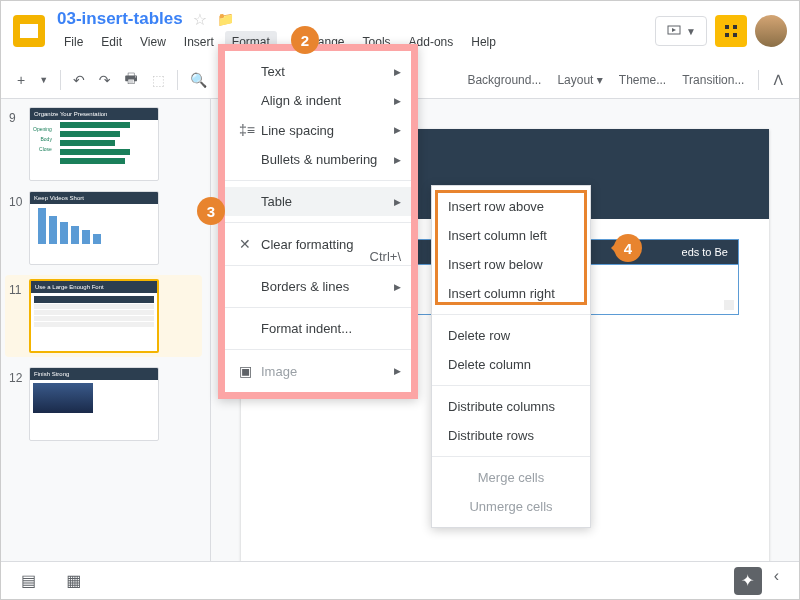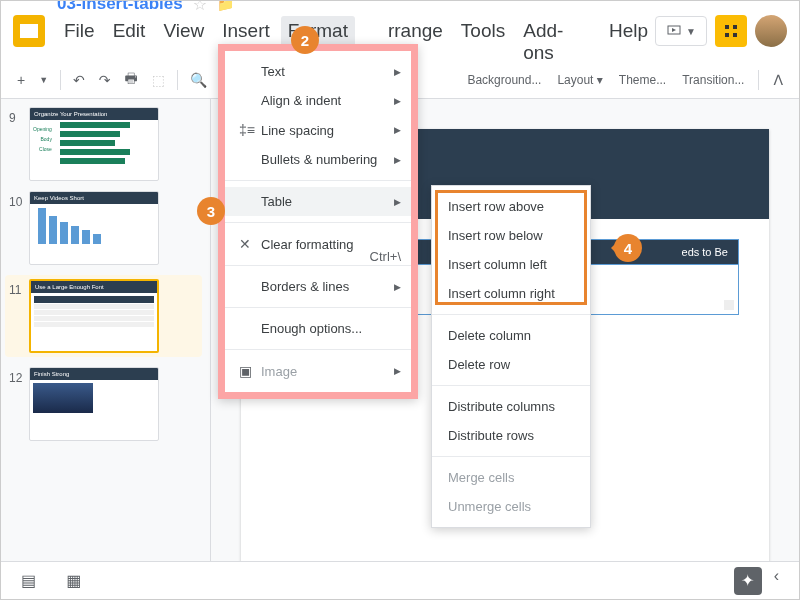--- a/index.html
+++ b/index.html
@@ -7,21 +7,21 @@
 
 .header { display: flex; align-items: center; padding: 8px 12px; height: 60px; }
 .logo { width: 32px; height: 32px; background: #f4b400; border-radius: 4px; display: flex; align-items: center; justify-content: center; }
 .logo-inner { width: 18px; height: 14px; background: #fff; }
 .title-area { margin-left: 12px; flex: 1; }
 .doc-title-row { display: flex; align-items: center; gap: 10px; }
 .doc-title { font-size: 17px; color: #3b82f6; font-weight: bold; }
 .star-icon { color: #ccc; font-size: 16px; }
 .folder-icon { color: #ccc; font-size: 14px; }
 .menu-bar { display: flex; gap: 4px; margin-top: 2px; }
-.menu-item { font-size: 19px; color: #3c4043; padding: 4px 7px; cursor: pointer; }
+.menu-item { font-size: 12px; color: #3c4043; padding: 4px 7px; cursor: pointer; }
 .menu-item.active { background: #e8eaed; border-radius: 3px; }
 .header-right { display: flex; align-items: center; gap: 8px; }
 .present-btn { border: 1px solid #dadce0; padding: 6px 10px; border-radius: 4px; display: flex; align-items: center; gap: 4px; }
 .yellow-btn { width: 32px; height: 32px; background: #fbbc04; border-radius: 4px; display: flex; align-items: center; justify-content: center; }
 .avatar { width: 32px; height: 32px; border-radius: 50%; background: linear-gradient(#d4a574, #8b6f47); }
 
 .toolbar { display: flex; align-items: center; padding: 4px 10px; border-bottom: 1px solid #dadce0; height: 38px; gap: 2px; }
 .tool-btn { padding: 6px; color: #5f6368; cursor: pointer; font-size: 14px; }
 .tool-sep { width: 1px; height: 20px; background: #dadce0; margin: 0 4px; }
 .toolbar-right { margin-left: auto; display: flex; gap: 4px; align-items: center; }
@@ -57,21 +57,21 @@
 .dd-item { display: flex; align-items: center; padding: 7px 14px; font-size: 13px; color: #3c4043; cursor: pointer; position: relative; }
 .dd-item.hover { background: #f1f3f4; }
 .dd-item.disabled { color: #9aa0a6; }
 .dd-icon { width: 22px; color: #5f6368; font-size: 14px; }
 .dd-arrow { position: absolute; right: 10px; font-size: 9px; color: #5f6368; }
 .dd-short { position: absolute; right: 10px; font-size: 13px; color: #5f6368; margin-top: 25px; }
 .dd-sep { height: 1px; background: #e8eaed; margin: 6px 0; }
 
 .submenu { position: absolute; top: 184px; left: 430px; width: 160px; background: #fff; box-shadow: 0 2px 10px rgba(0,0,0,0.2); border: 1px solid #dadce0; z-index: 101; padding: 6px 0; }
 .sub-item { padding: 7px 16px; font-size: 13px; color: #3c4043; cursor: pointer; }
-.sub-item.disabled { color: #9aa0a6; }
+.sub-item.disabled { color: #9aa0a6; text-align: center; }
 .sub-sep { height: 1px; background: #e8eaed; margin: 6px 0; }
 .sub-highlight { position: absolute; top: 4px; left: 3px; right: 3px; height: 115px; border: 3px solid #e8842e; z-index: 1; pointer-events: none; }
 
 .badge { position: absolute; width: 28px; height: 28px; background: #e8842e; border-radius: 50%; color: #fff; display: flex; align-items: center; justify-content: center; font-weight: bold; font-size: 15px; z-index: 200; }
 .b2 { top: 25px; left: 290px; }
 .b3 { top: 196px; left: 196px; }
 .b4 { top: 233px; left: 613px; }
 .b4::before { content: ''; position: absolute; left: -8px; top: 9px; border: 5px solid transparent; border-right-color: #e8842e; }
 
 .bottom-bar { position: absolute; bottom: 0; left: 0; right: 0; height: 38px; border-top: 1px solid #dadce0; display: flex; align-items: center; padding: 0 20px; gap: 30px; background: #fff; }
@@ -250,39 +250,39 @@
     </div>
   <div class="dd-sep"></div>
   <div class="dd-item">
       <span class="dd-icon"></span>
       <span>Borders &amp; lines</span>
       <span class="dd-arrow">▶</span>
     </div>
   <div class="dd-sep"></div>
   <div class="dd-item">
       <span class="dd-icon"></span>
-      <span>Enough options...</span>
+      <span>Format indent...</span>
     </div>
   <div class="dd-sep"></div>
   <div class="dd-item disabled">
       <span class="dd-icon">▣</span>
       <span>Image</span>
       <span class="dd-arrow">▶</span>
     </div>
 </div>
 
 <div class="submenu">
   <div class="sub-highlight"></div>
   <div class="sub-item">Insert row above</div>
+  <div class="sub-item">Insert column left</div>
   <div class="sub-item">Insert row below</div>
-  <div class="sub-item">Insert column left</div>
   <div class="sub-item">Insert column right</div>
   <div class="sub-sep"></div>
+  <div class="sub-item">Delete row</div>
   <div class="sub-item">Delete column</div>
-  <div class="sub-item">Delete row</div>
   <div class="sub-sep"></div>
   <div class="sub-item">Distribute columns</div>
   <div class="sub-item">Distribute rows</div>
   <div class="sub-sep"></div>
   <div class="sub-item disabled">Merge cells</div>
   <div class="sub-item disabled">Unmerge cells</div>
 </div>
 
 <div class="badge b2">2</div>
 <div class="badge b3">3</div>

